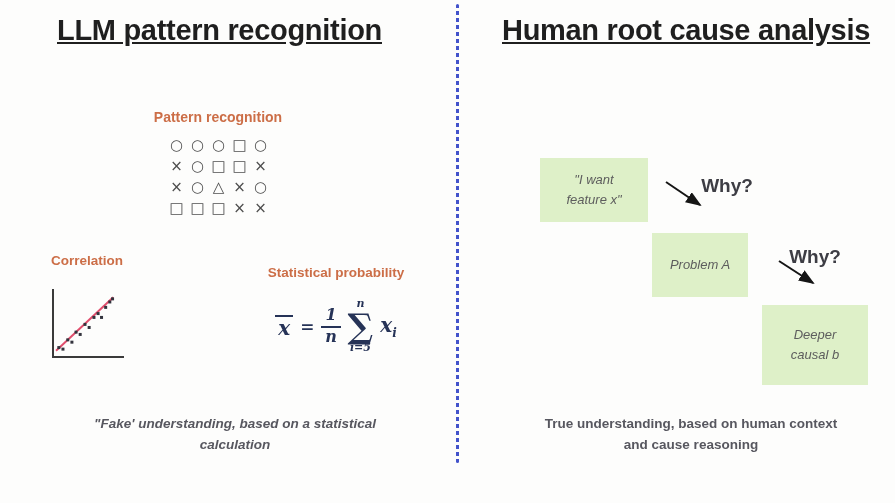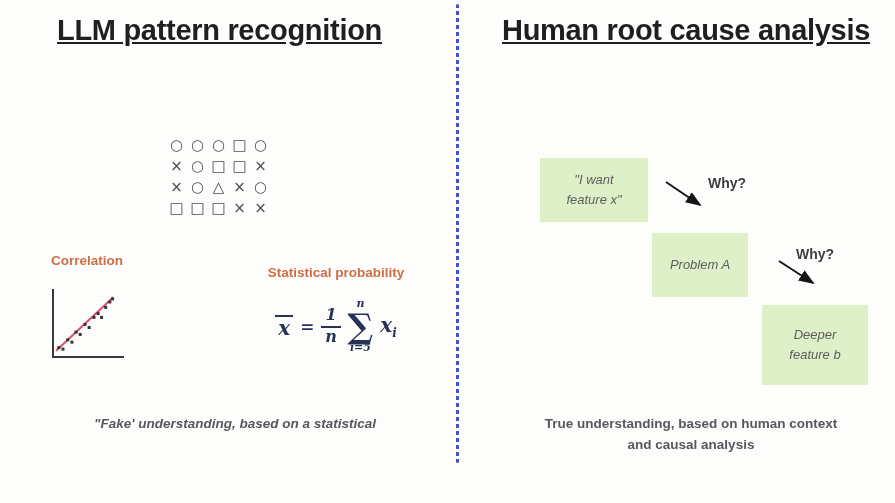--- a/index.html
+++ b/index.html
@@ -132,21 +132,21 @@
   }
   .box1 { left: 540px; top: 158px; width: 108px; height: 64px; }
   .box2 { left: 652px; top: 233px; width: 96px; height: 64px; }
   .box3 { left: 762px; top: 305px; width: 106px; height: 80px; }
 
   .why {
     position: absolute;
     width: 56px;
     text-align: center;
     font-weight: 700;
-    font-size: 14px;
+    font-size: 19px;
     color: #3d3d44;
   }
   .why1 { left: 699px; top: 175px; }
   .why2 { left: 787px; top: 246px; }
 
   .arrows {
     position: absolute;
     left: 0; top: 0;
     width: 895px; height: 503px;
     pointer-events: none;
@@ -155,20 +155,21 @@
 </head>
 <body>
 
 <div class="page">
 
   <h1 class="title left-title">LLM pattern recognition</h1>
   <h1 class="title right-title">Human root cause analysis</h1>
 
   <div class="divider"></div>
 
+  <div class="orange-label pattern-label">Pattern recognition</div>
 
   <div class="symbol-grid" id="symbol-grid">
       <span class="sym">○</span>
       <span class="sym">○</span>
       <span class="sym">○</span>
       <span class="sym">□</span>
       <span class="sym">○</span>
       <span class="sym">×</span>
       <span class="sym">○</span>
       <span class="sym">□</span>
@@ -219,47 +220,48 @@
     <span class="f-sum">
       <span class="f-sup">n</span>
       <span class="f-sigma">∑</span>
       <span class="f-sub">i=5</span>
     </span>
     <span class="f-term"><span>x</span><sub>i</sub></span>
   </div>
 
   <div class="caption left-caption">
     <div>"Fake' understanding, based on a statistical</div>
+    <div>calculation</div>
   </div>
 
   <div class="green-box box1">
     <div>"I want</div>
     <div>feature x"</div>
   </div>
 
   <div class="green-box box2">
     <div>Problem A</div>
   </div>
 
   <div class="green-box box3">
     <div>Deeper</div>
-    <div>feature b</div>
+    <div>causal b</div>
   </div>
 
   <div class="why why1">Why?</div>
   <div class="why why2">Why?</div>
 
   <svg class="arrows" viewBox="0 0 895 503">
     <defs>
       <marker id="ah" markerWidth="9" markerHeight="7" refX="7" refY="3" orient="auto">
         <path d="M0,0 L8,3 L0,6 Z" fill="#151515"></path>
       </marker>
     </defs>
     <line x1="666" y1="182" x2="700" y2="205" stroke="#151515" stroke-width="2" marker-end="url(#ah)"></line>
     <line x1="779" y1="261" x2="813" y2="283" stroke="#151515" stroke-width="2" marker-end="url(#ah)"></line>
   </svg>
 
   <div class="caption right-caption">
     <div>True understanding, based on human context</div>
-    <div>and causal analysis</div>
+    <div>and cause reasoning</div>
   </div>
 
 </div>
 
 </body></html>

